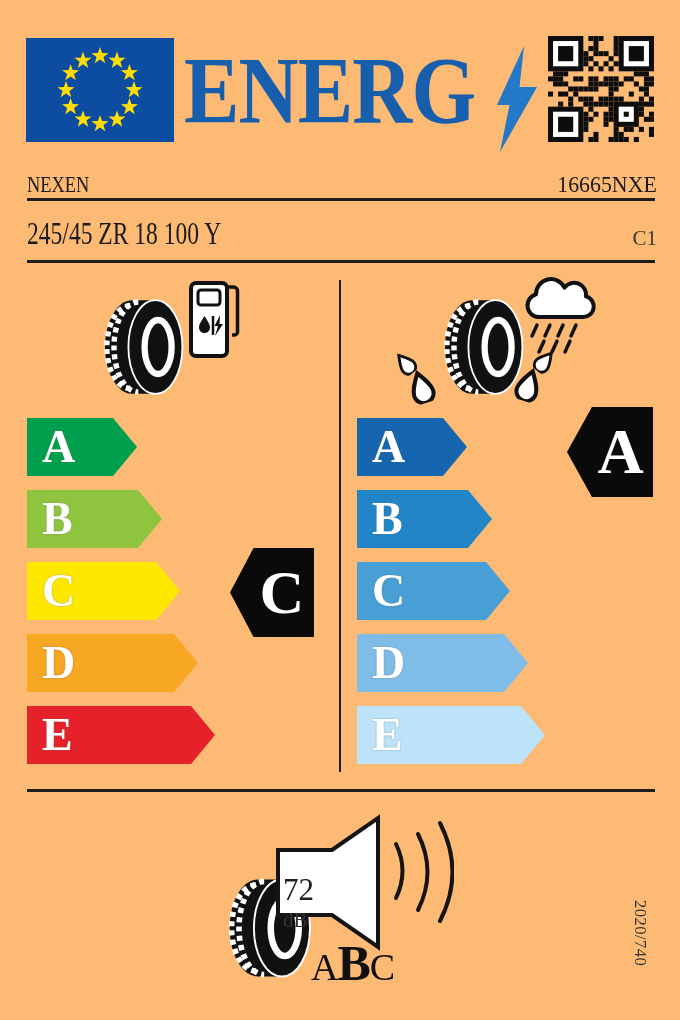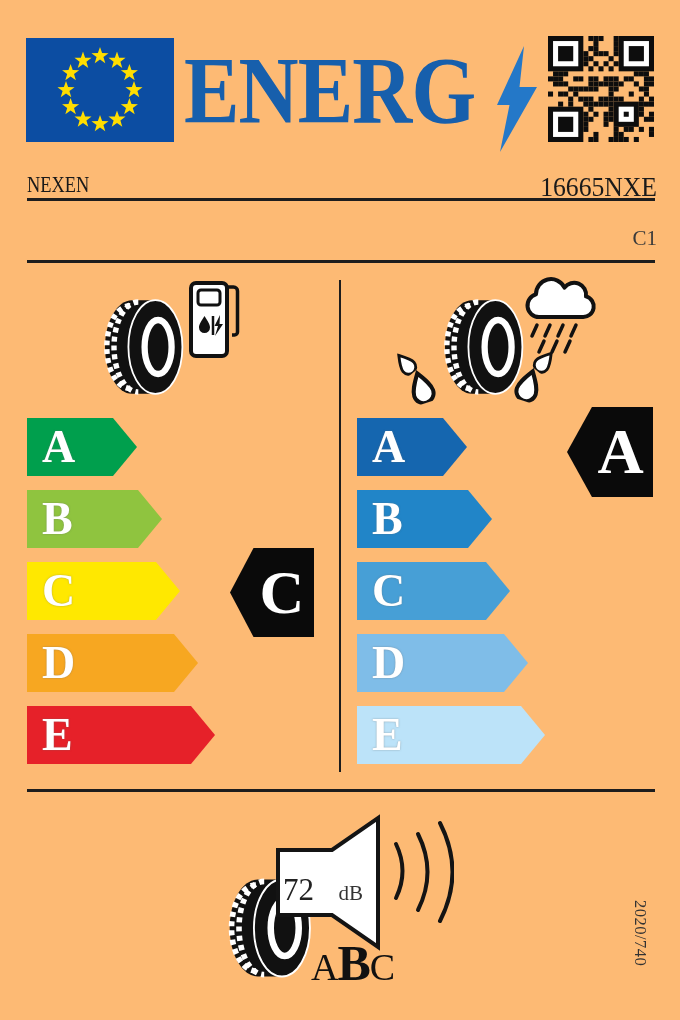--- a/index.html
+++ b/index.html
@@ -11,21 +11,21 @@
   
   .eu-flag{left:26px;top:38px;width:148px;height:104px;}
   .energ-wrap{left:184px;top:38px;height:106px;display:flex;align-items:center;}
   .energ{font-size:95px;font-weight:bold;letter-spacing:-1px;transform:scaleX(.875);}
   .bolt{left:497px;top:46px;}
   .qr{left:548px;top:36px;}
 
   
   .brand{left:27px;top:172px;font-size:23px;}
   .brand .cond{transform:scaleX(.8);}
-  .article{right:23px;top:172px;font-size:27px;}
+  .article{right:23px;top:172px;font-size:23px;}
   .article .cond{transform:scaleX(.95);transform-origin:right center;}
   .rule{height:3px;background:#1d1d1d;left:27px;width:628px;}
   .rule1{top:198px;} .rule2{top:260px;} .rule3{top:789px;}
   .tyresize{left:27px;top:216px;font-size:31px;}
   .tyresize .cond{transform:scaleX(.76);}
   .tyreclass{right:23px;top:226px;font-size:21px;color:#3a3a3a;}
 
   .vdiv{left:339px;top:280px;width:2px;height:492px;background:#1d1d1d;}
 
   
@@ -42,21 +42,21 @@
   .arrow:nth-of-type(4){top:216px;width:156px;}
   .arrow:nth-of-type(5){top:288px;width:173px;}
 
   .pent{background:#0a0a0a;color:#fff;font-weight:bold;display:flex;align-items:center;justify-content:center;}
   .pent-c{left:230px;top:548px;width:84px;height:89px;font-size:62px;
           clip-path:polygon(0 50%,28% 0,100% 0,100% 100%,28% 100%);padding-left:20px;box-sizing:border-box;}
   .pent-a{left:567px;top:407px;width:86px;height:90px;font-size:64px;
           clip-path:polygon(0 50%,29% 0,100% 0,100% 100%,29% 100%);padding-left:21px;box-sizing:border-box;}
 
   
-  .db-text{left:283px;top:872px;width:80px;display:flex;justify-content:space-between;align-items:baseline;}
+  .db-text{left:283px;top:872px;width:80px;display:flex;justify-content:space-between;align-items:baseline;flex-direction:column;}
   .db-val{font-size:31px;color:#222;}
   .db-unit{font-size:21px;color:#333;}
   .noise-letters{left:311px;top:934px;display:flex;align-items:baseline;letter-spacing:-1px;height:52px;}
   .noise-letters span{font-size:38px;color:#111;}
   .noise-letters span.active{font-size:50px;font-weight:bold;}
   .regulation{left:630px;top:900px;writing-mode:vertical-rl;font-size:16.5px;color:#333;letter-spacing:.5px;}
   svg{display:block;}
 </style>
 </head>
 <body>
@@ -261,20 +261,21 @@
             <rect x="85" y="100" width="5" height="5"></rect>
           </g>
       </g>
     </svg>
   </div>
 
   <div class="abs brand"><span class="cond">NEXEN</span></div>
   <div class="abs article"><span class="cond">16665NXE</span></div>
   <div class="abs rule rule1"></div>
 
+  <div class="abs tyresize"><span class="cond">245/45 ZR 18 100 Y</span></div>
   <div class="abs tyreclass">C1</div>
   <div class="abs rule rule2"></div>
 
   <div class="abs vdiv"></div>
 
   <div class="abs" style="left:96px;top:292px">
     <svg width="90" height="110" viewBox="0 0 100 120">
         <use href="#tire"></use>
       </svg>
   </div>

